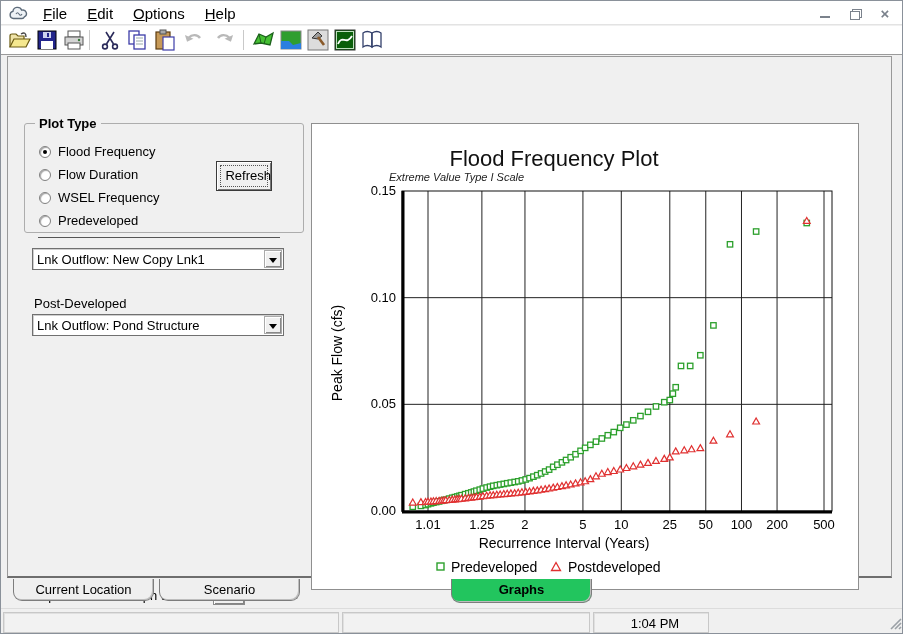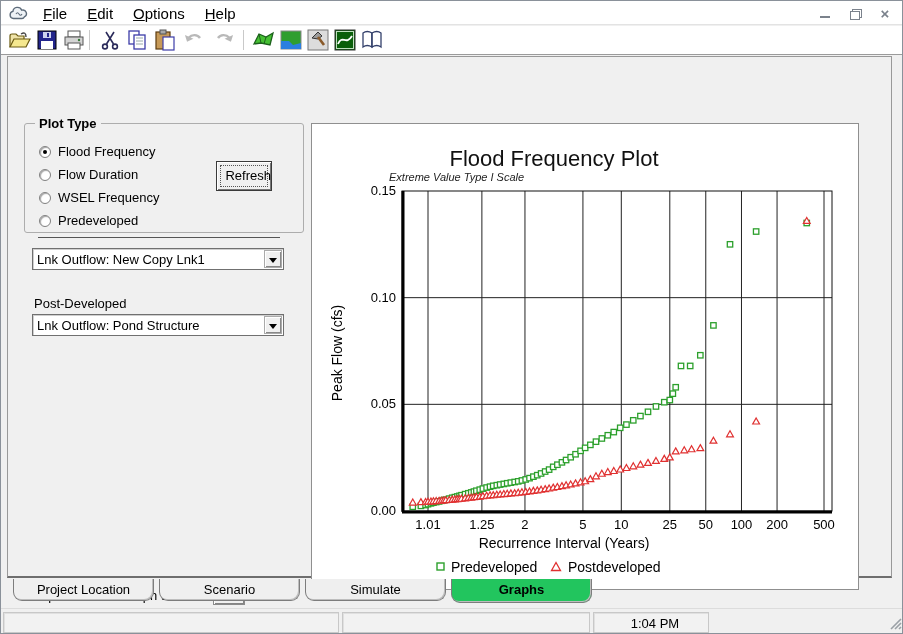--- a/index.html
+++ b/index.html
@@ -412,23 +412,22 @@
           <rect x="125" y="439" width="7" height="7" fill="#fff" stroke="#2ca02c" stroke-width="1.4"></rect>
           <text x="139" y="448" font-size="14">Predeveloped</text>
           <path d="M244 438.5 L248.5 446.5 L239.5 446.5 Z" fill="#fff" stroke="#e03030" stroke-width="1.3"></path>
           <text x="256" y="448" font-size="14">Postdeveloped</text>
         </svg></div>
 
     <div id="chartNote">(Right Click Graph to Edit)</div>
   </div>
 
   <div id="tabs">
-      <div class="tab" style="left: 12px; width: 141px;">Project Location</div>
+      <div class="tab" style="left: 12px; width: 141px;">Current Location</div>
       <div class="tab" style="left: 158px; width: 141px;">Scenario</div>
-      <div class="tab" style="left: 304px; width: 141px;">Simulate</div>
       <div class="tab active" style="left: 450px; width: 141px;">Graphs</div>
     </div>
 
   <div id="statusbar">
     <span class="sb-panel" style="left:2px; width:336px;"></span>
     <span class="sb-panel" style="left:341px; width:248px;"></span>
     <span class="sb-panel" style="left:592px; width:116px;text-align:center;" id="sb-time">1:04 PM</span>
     <span id="grip">
       <svg width="13" height="13" viewBox="0 0 13 13">
         <path d="M12 2 L2 12 M12 6 L6 12 M12 10 L10 12" stroke="#9aa0a6" stroke-width="1.6" fill="none"></path>

